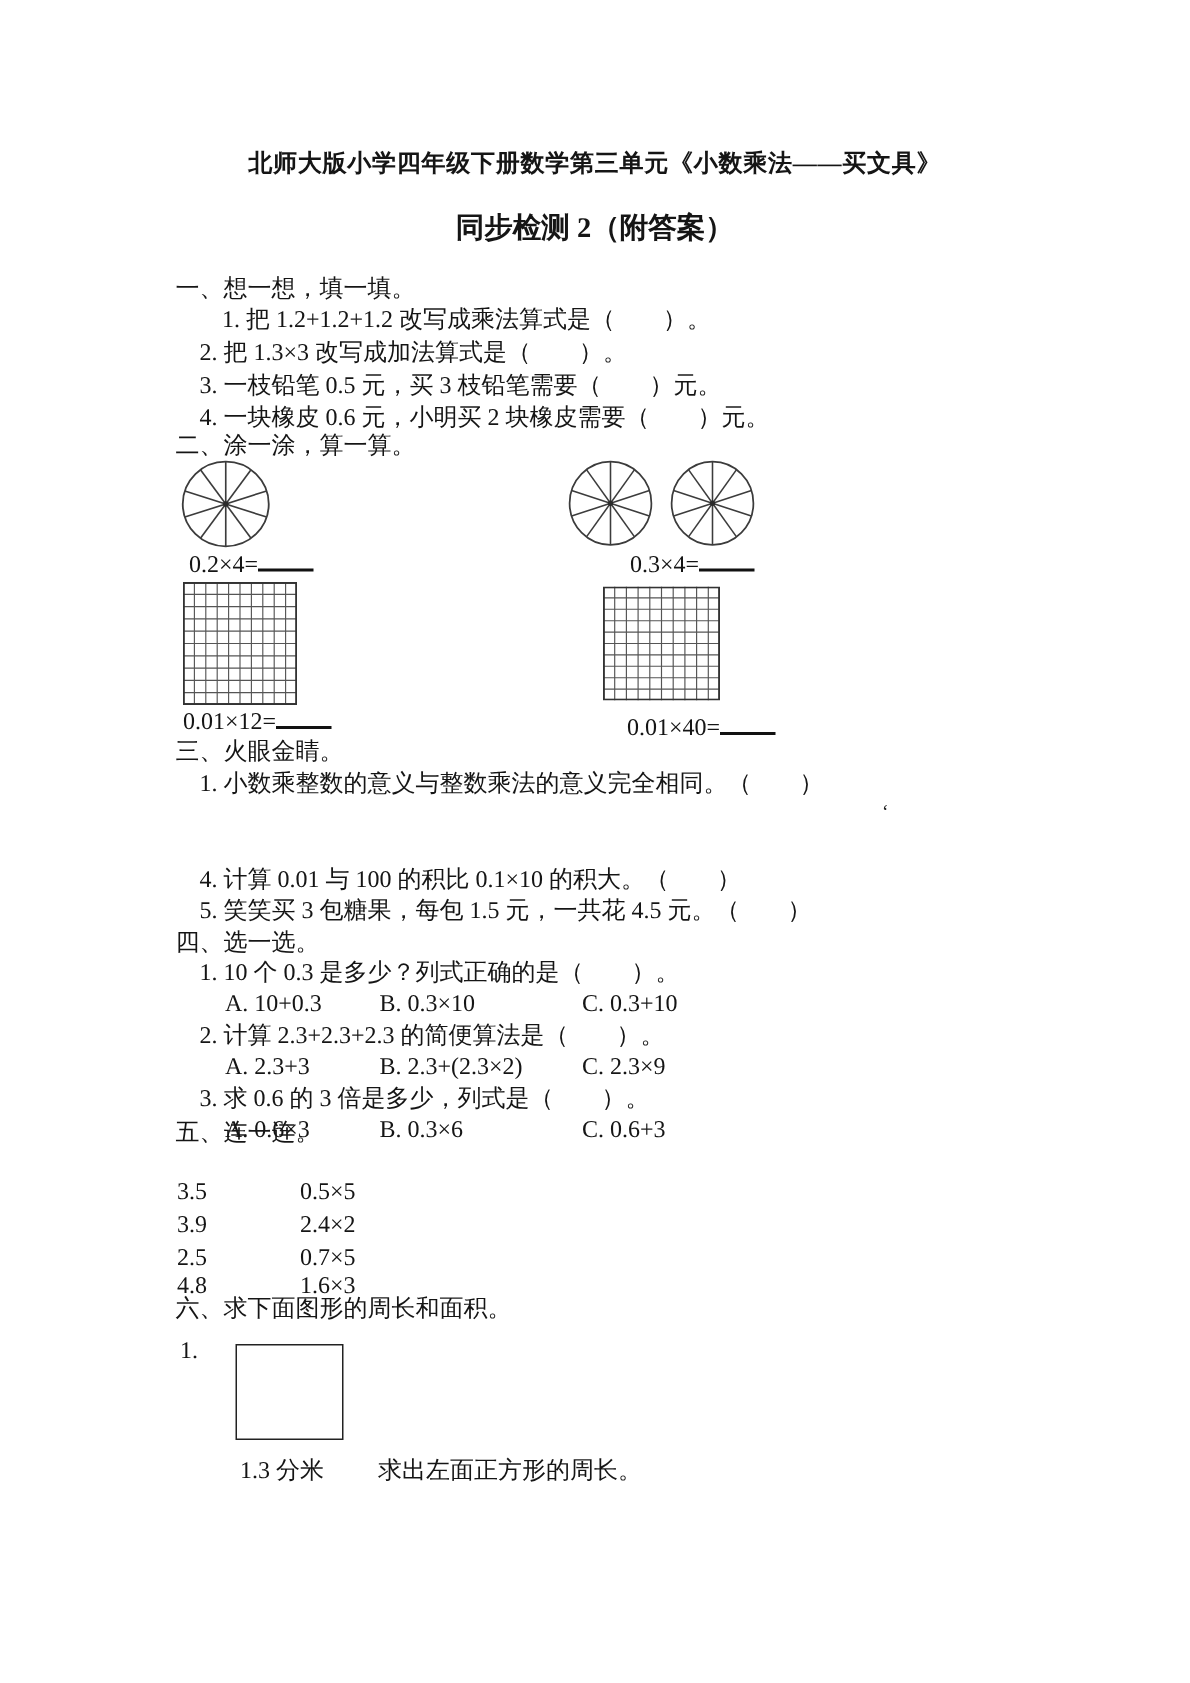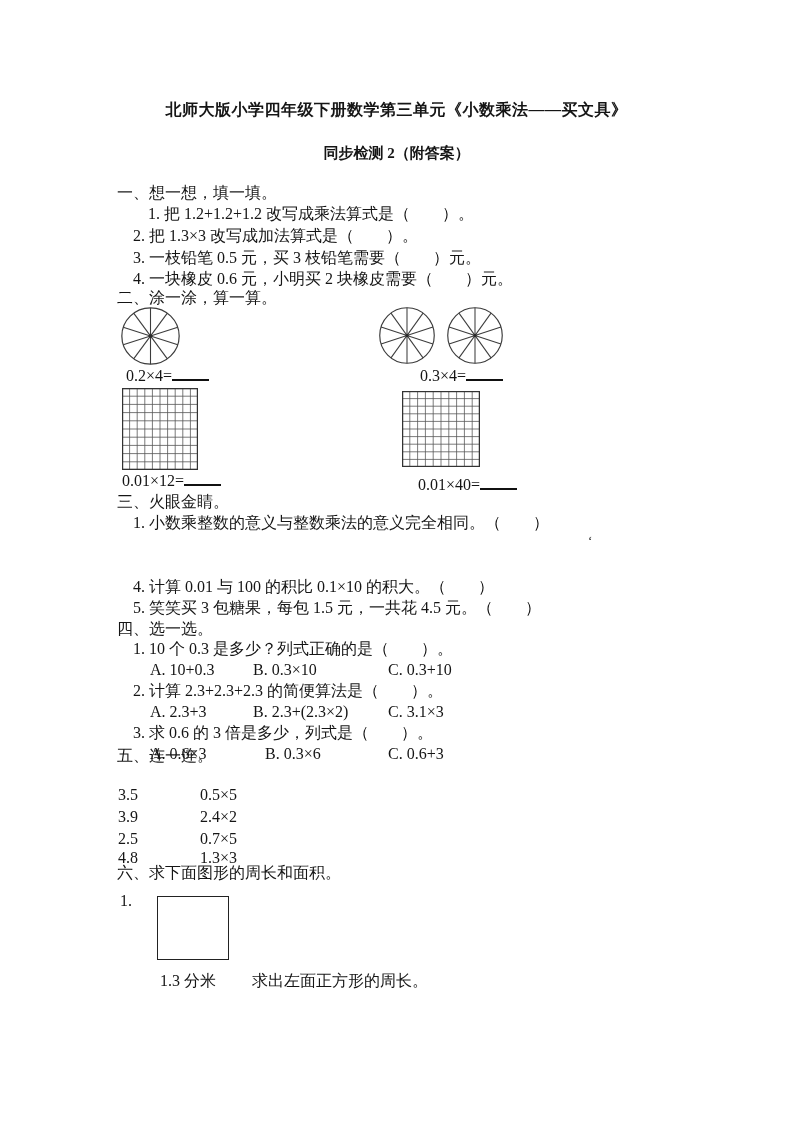--- a/index.html
+++ b/index.html
@@ -21,21 +21,21 @@
   .title{
     left:0;width:100%;
     text-align:center;
     font-size:16px;
     font-weight:bold;
     letter-spacing:0.5px;
   }
   .subtitle{
     left:0;width:100%;
     text-align:center;
-    font-size:15px;
+    font-size:19px;
     font-weight:bold;
   }
   .fig{position:absolute;}
   .ul{
     display:inline-block;
     width:37px;height:13px;
     border-bottom:2px solid #111;
     vertical-align:baseline;
   }
   .square-shape{
@@ -147,36 +147,36 @@
   <div class="ln" style="left:117px;top:619px;">四、选一选。</div>
 
   <div class="ln" style="left:133px;top:639px;">1. 10 个 0.3 是多少？列式正确的是（　　）。</div>
   <div class="ln" style="left:150px;top:660px;">A. 10+0.3</div>
   <div class="ln" style="left:253px;top:660px;">B. 0.3×10</div>
   <div class="ln" style="left:388px;top:660px;">C. 0.3+10</div>
 
   <div class="ln" style="left:133px;top:681px;">2. 计算 2.3+2.3+2.3 的简便算法是（　　）。</div>
   <div class="ln" style="left:150px;top:702px;">A. 2.3+3</div>
   <div class="ln" style="left:253px;top:702px;">B. 2.3+(2.3×2)</div>
-  <div class="ln" style="left:388px;top:702px;">C. 3.1×3</div>
+  <div class="ln" style="left:388px;top:702px;">C. 2.3×9</div>
 
   <div class="ln" style="left:133px;top:723px;">3. 求 0.6 的 3 倍是多少，列式是（　　）。</div>
   <div class="ln" style="left:150px;top:744px;">A. 0.6×3</div>
-  <div class="ln" style="left:253px;top:744px;margin-left:12px;">B. 0.3×6</div>
+  <div class="ln" style="left:253px;top:744px;">B. 0.3×6</div>
   <div class="ln" style="left:388px;top:744px;">C. 0.6+3</div>
 
   <div class="ln" style="left:117px;top:746px;">五、连一连。</div>
   <div class="ln" style="left:118px;top:785px;">3.5</div>
   <div class="ln" style="left:200px;top:785px;">0.5×5</div>
   <div class="ln" style="left:118px;top:807px;">3.9</div>
   <div class="ln" style="left:200px;top:807px;">2.4×2</div>
   <div class="ln" style="left:118px;top:829px;">2.5</div>
   <div class="ln" style="left:200px;top:829px;font-family:Liberation Serif, serif;">0.7×5</div>
   <div class="ln" style="left:118px;top:848px;">4.8</div>
-  <div class="ln" style="left:200px;top:848px;">1.3×3</div>
+  <div class="ln" style="left:200px;top:848px;">1.6×3</div>
 
   <div class="ln" style="left:117px;top:863px;">六、求下面图形的周长和面积。</div>
   <div class="ln" style="left:120px;top:891px;">1.</div>
   <div class="square-shape" style="left:157px;top:896px;width:70px;height:62px;"></div>
   <div class="ln" style="left:160px;top:971px;">1.3 分米</div>
   <div class="ln" style="left:252px;top:971px;">求出左面正方形的周长。</div>
 
 </div>
 
 </body></html>

